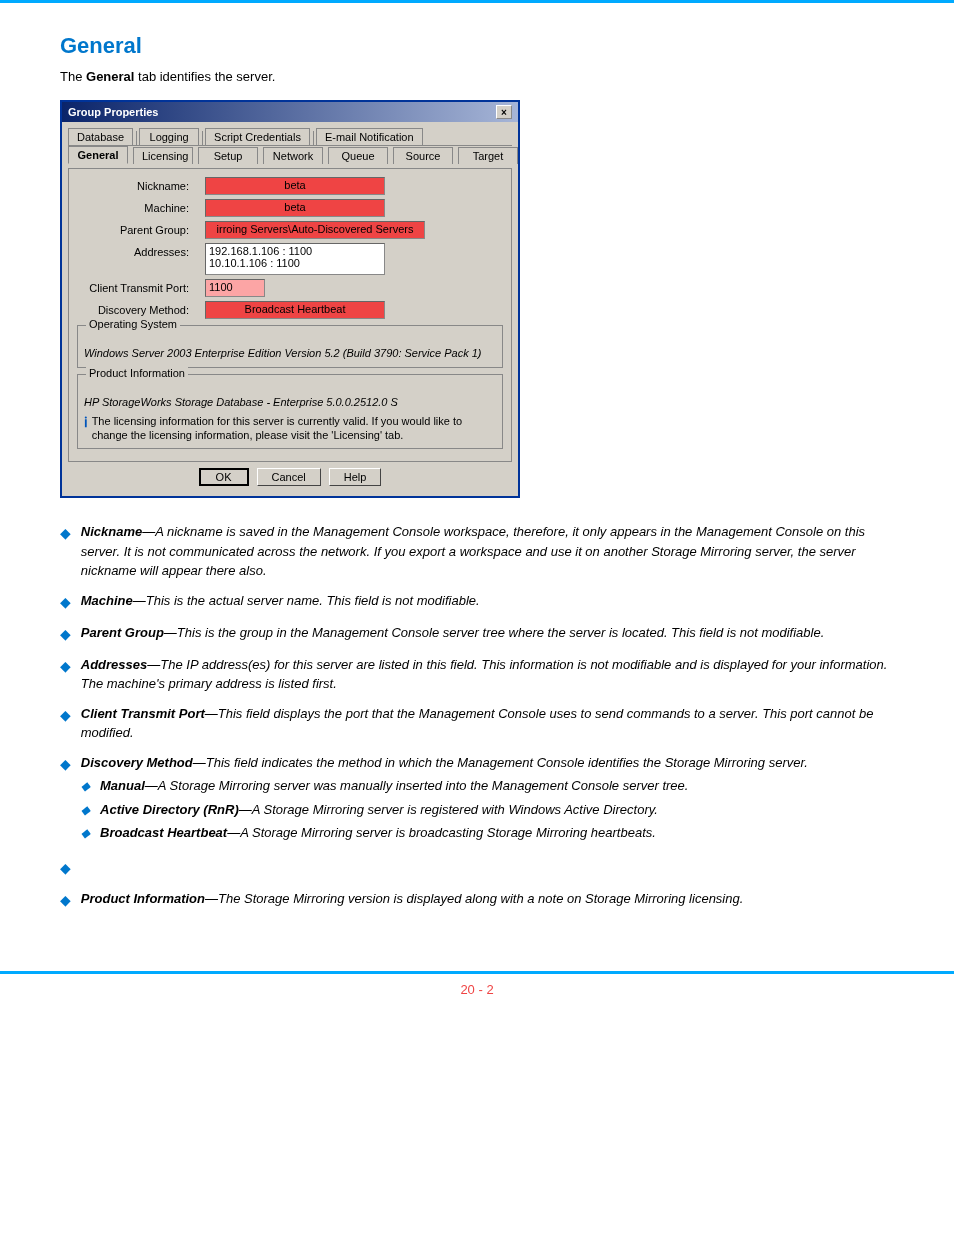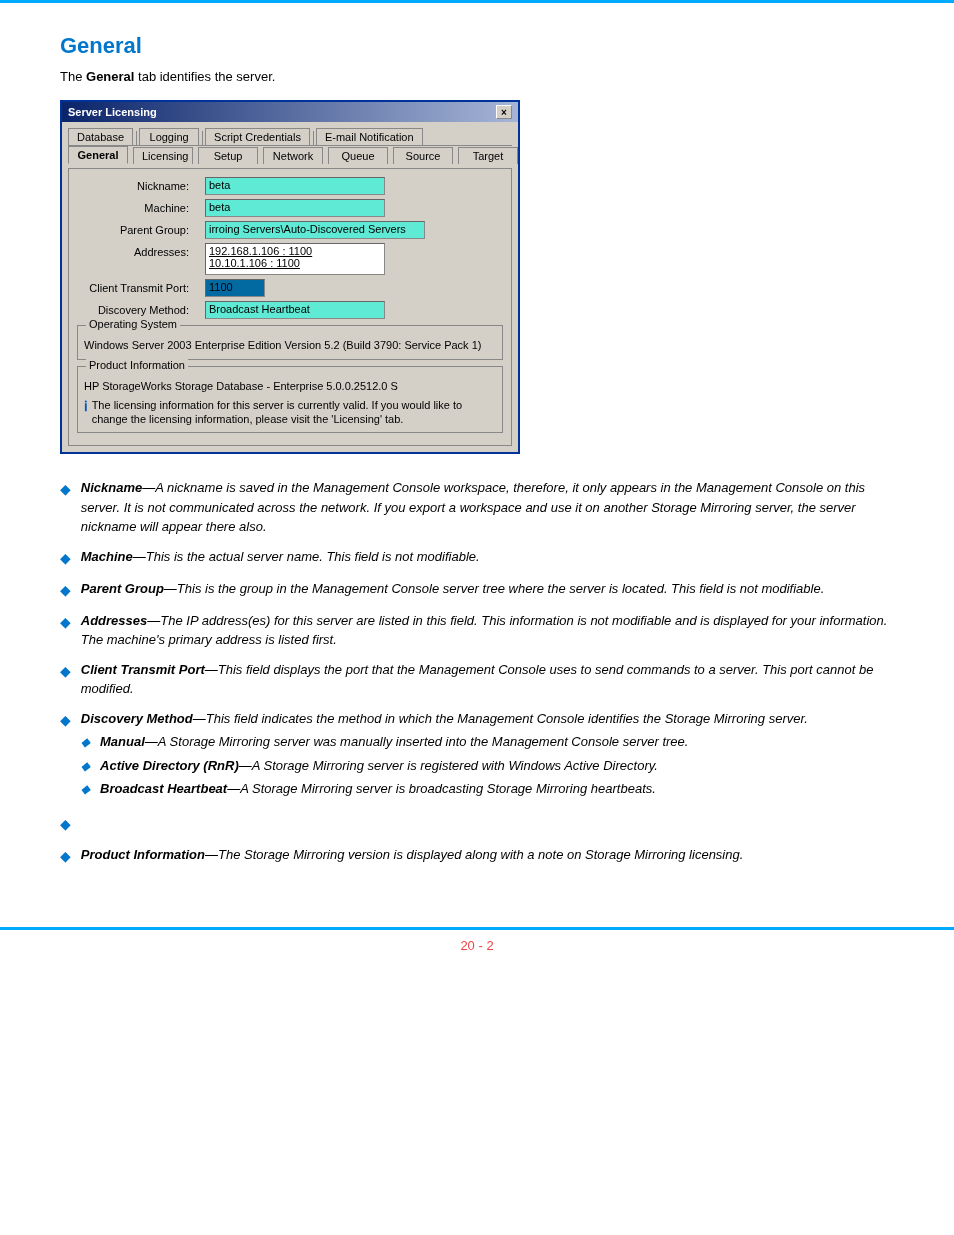--- a/index.html
+++ b/index.html
@@ -130,46 +130,46 @@
 
     .form-label {
       text-align: right;
       min-width: 130px;
       padding-right: 16px;
       font-size: 11px;
       line-height: 18px;
     }
 
     .form-input {
-      background: #5eead4;
+      background: #ef4444;
       border: 1px solid #888;
       border-top: 1px solid #666;
       border-left: 1px solid #666;
       padding: 1px 3px;
       font-size: 11px;
       min-width: 180px;
       height: 18px;
+      text-align: center;
     }
 
     .form-input-tall {
       height: 32px;
       display: flex;
       flex-direction: column;
       background: white;
       border: 1px solid #888;
       border-top: 1px solid #666;
       border-left: 1px solid #666;
       padding: 1px 3px;
       font-size: 11px;
       min-width: 180px;
-      text-decoration: underline;
     }
 
     .form-input-small {
-      background: #0369a1;
+      background: #fca5a5;
       border: 1px solid #888;
       border-top: 1px solid #666;
       border-left: 1px solid #666;
       padding: 1px 3px;
       font-size: 11px;
       width: 60px;
       height: 18px;
     }
 
     
@@ -186,21 +186,22 @@
       left: 8px;
       background: #d4d0c8;
       padding: 0 3px;
       font-size: 11px;
       font-weight: normal;
     }
 
     .group-box-content {
       font-size: 11px;
       line-height: 15px;
-      margin-top: 8px;
+      margin-top: 16px;
+      font-style: italic;
     }
 
     
     .info-row {
       display: flex;
       align-items: flex-start;
       margin-top: 4px;
       gap: 4px;
     }
 
@@ -327,21 +328,21 @@
   <h1 class="page-title">General</h1>
 
   <p class="intro-text">
     <span>The </span><strong>General</strong><span> tab identifies the server.</span>
   </p>
 
   <div class="dialog-wrapper">
     <div class="dialog-box">
 
       <div class="dialog-titlebar">
-        <span>Server Licensing</span>
+        <span>Group Properties</span>
         <div class="dialog-close-btn">×</div>
       </div>
 
       <div class="dialog-body">
 
         <div class="tab-row tab-row-1">
           <div class="dialog-tab">Database</div>
           <span class="tab-divider"></span>
           <div class="dialog-tab">Logging</div>
           <span class="tab-divider"></span>
@@ -420,20 +421,25 @@
             <span class="group-box-label">Product Information</span>
             <div class="group-box-content">HP StorageWorks Storage Database - Enterprise 5.0.0.2512.0 S</div>
             <div class="info-row">
               <span class="info-icon">ℹ</span>
               <span class="info-text">The licensing information for this server is currently valid. If you would like to change the licensing information, please visit the 'Licensing' tab.</span>
             </div>
           </div>
 
         </div>
 
+        <div class="dialog-buttons">
+          <button class="dialog-btn default">OK</button>
+          <button class="dialog-btn">Cancel</button>
+          <button class="dialog-btn">Help</button>
+        </div>
 
       </div>
     </div>
   </div>
 
   <ul class="bullet-list">
 
     <li>
       <span class="bullet-diamond">◆</span>
       <span class="bullet-text">

